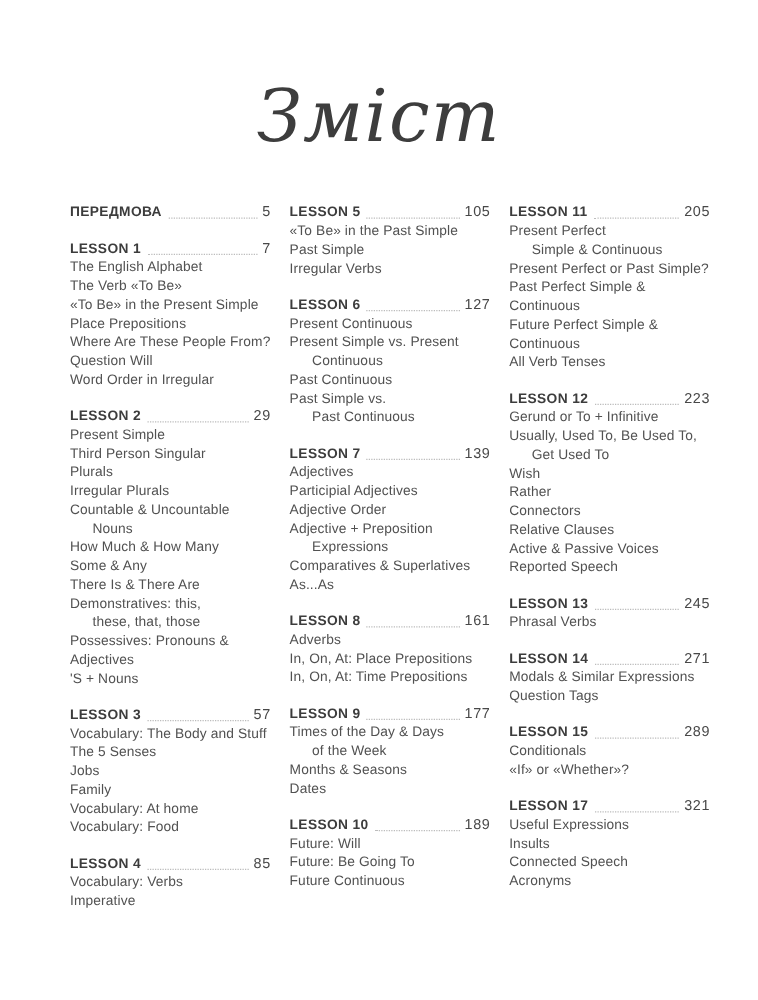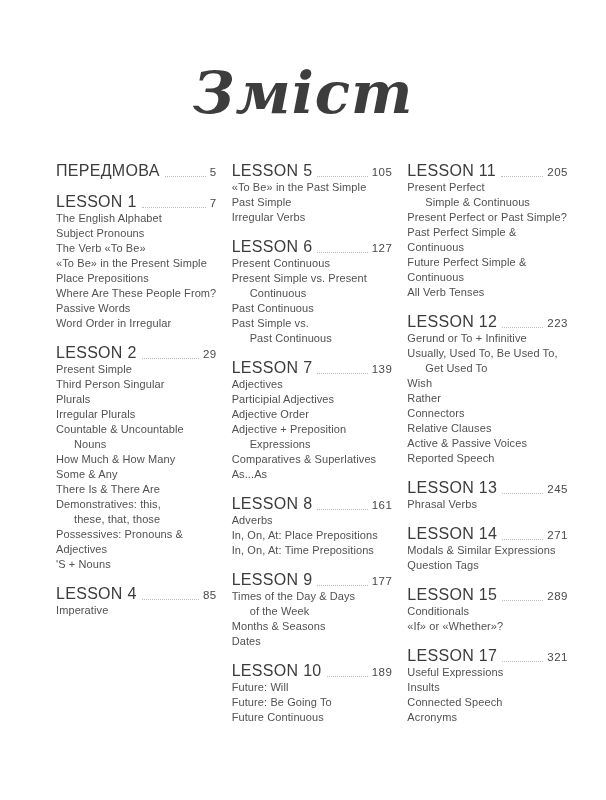--- a/index.html
+++ b/index.html
@@ -13,21 +13,21 @@
     overflow: hidden;
     font-family: "Liberation Sans", sans-serif;
     color: #4c4c4c;
     position: relative;
   }
   .title {
     margin: 58px 0 35px 0;
     text-align: center;
     font-family: "DejaVu Serif", serif;
     font-style: italic;
-    font-weight: 700;
+    font-weight: 400;
     font-size: 58px;
     line-height: 70px;
     color: #3d3d3d;
     letter-spacing: 1px;
   }
   .columns {
     display: flex;
     gap: 15px;
     padding: 0 38px 0 56px;
   }
@@ -37,22 +37,22 @@
   }
   .toc-section {
     margin-bottom: 14px;
   }
   .heading-row {
     display: flex;
     align-items: baseline;
     line-height: 15px;
   }
   .heading {
-    font-weight: normal;
-    font-size: 16px;
+    font-weight: bold;
+    font-size: 11px;
     letter-spacing: 0.3px;
     color: #3c3c3c;
     white-space: nowrap;
   }
   .leader {
     flex: 1;
     min-width: 8px;
     border-bottom: 1.5px dotted #bcbcbc;
     margin: 0 4px 3px 5px;
     align-self: flex-end;
@@ -86,26 +86,25 @@
             <span class="pagenum">5</span>
           </div>
         </section>
         <section class="toc-section">
           <div class="heading-row">
             <span class="heading">LESSON 1</span>
             <span class="leader"></span>
             <span class="pagenum">7</span>
           </div>
           <div class="toc-item">The English Alphabet</div>
-          <div class="toc-item">Subject Pronouns</div>
           <div class="toc-item">The Verb «To Be»</div>
           <div class="toc-item">«To Be» in the Present Simple</div>
           <div class="toc-item">Place Prepositions</div>
           <div class="toc-item">Where Are These People From?</div>
-          <div class="toc-item">Passive Words</div>
+          <div class="toc-item">Question Will</div>
           <div class="toc-item">Word Order in Irregular</div>
         </section>
         <section class="toc-section">
           <div class="heading-row">
             <span class="heading">LESSON 2</span>
             <span class="leader"></span>
             <span class="pagenum">29</span>
           </div>
           <div class="toc-item">Present Simple</div>
           <div class="toc-item">Third Person Singular</div>
@@ -116,24 +115,38 @@
           <div class="toc-item">How Much &amp; How Many</div>
           <div class="toc-item">Some &amp; Any</div>
           <div class="toc-item">There Is &amp; There Are</div>
           <div class="toc-item">Demonstratives: this,</div>
           <div class="toc-item indent">these, that, those</div>
           <div class="toc-item">Possessives: Pronouns &amp; Adjectives</div>
           <div class="toc-item">'S + Nouns</div>
         </section>
         <section class="toc-section">
           <div class="heading-row">
+            <span class="heading">LESSON 3</span>
+            <span class="leader"></span>
+            <span class="pagenum">57</span>
+          </div>
+          <div class="toc-item">Vocabulary: The Body and Stuff</div>
+          <div class="toc-item">The 5 Senses</div>
+          <div class="toc-item">Jobs</div>
+          <div class="toc-item">Family</div>
+          <div class="toc-item">Vocabulary: At home</div>
+          <div class="toc-item">Vocabulary: Food</div>
+        </section>
+        <section class="toc-section">
+          <div class="heading-row">
             <span class="heading">LESSON 4</span>
             <span class="leader"></span>
             <span class="pagenum">85</span>
           </div>
+          <div class="toc-item">Vocabulary: Verbs</div>
           <div class="toc-item">Imperative</div>
         </section>
       </div>
       <div class="toc-column">
         <section class="toc-section">
           <div class="heading-row">
             <span class="heading">LESSON 5</span>
             <span class="leader"></span>
             <span class="pagenum">105</span>
           </div>

